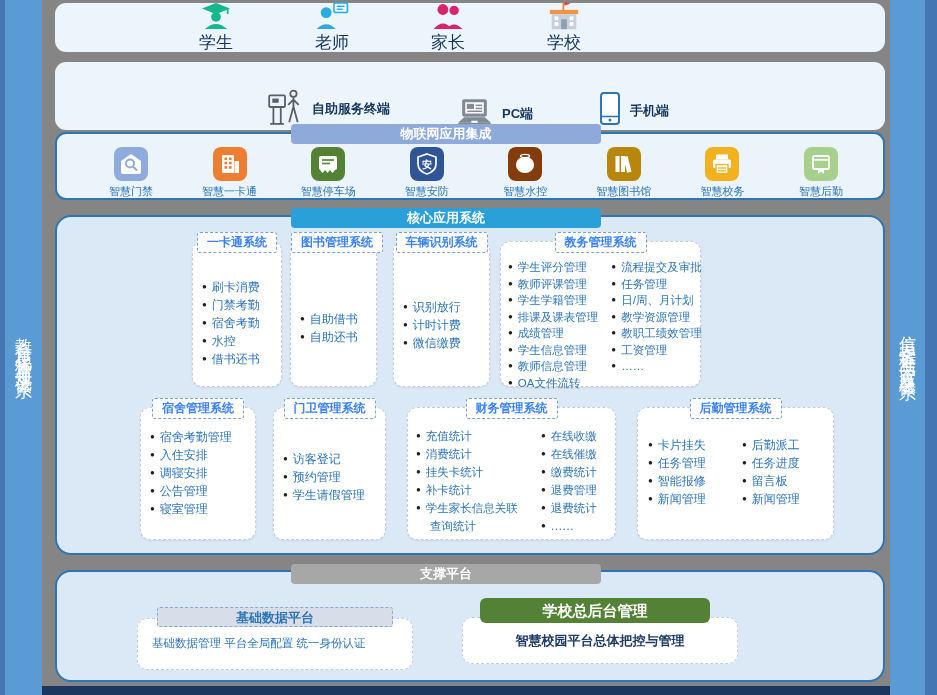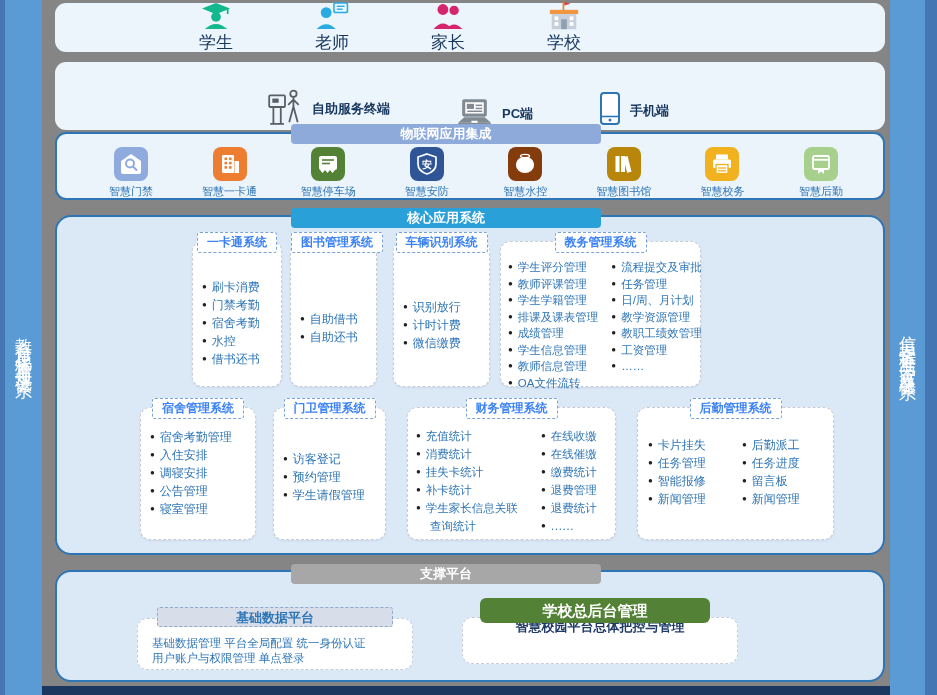--- a/index.html
+++ b/index.html
@@ -63,21 +63,21 @@
   .cbox-logistics ul:first-child{width:82px;}
   
   .panel-support{top:570px;height:112px;background:#DBE9F7;border:2px solid #2E75B6;border-radius:16px;}
   .pill-support{top:-8px;background:#A7A7A7;}
   .sbox{position:absolute;background:#fff;border:1px dashed #C6CDD8;border-radius:10px;box-sizing:border-box;}
   .sbox-data{left:80px;top:46px;width:276px;height:52px;padding:17px 0 0 14px;}
   .spill-data{position:absolute;left:100px;top:35px;width:236px;height:20px;line-height:20px;z-index:4;
       background:#D7DEE9;border:1px dashed #8FA9CF;border-radius:3px;text-align:center;
       color:#2E75B6;font-size:13px;font-weight:700;box-sizing:border-box;}
   .sline{font-size:11.5px;color:#2E75B6;line-height:15px;}
-  .sbox-admin{left:405px;top:45px;width:276px;height:47px;display:flex;align-items:flex-start;justify-content:center;padding-bottom:0;}
+  .sbox-admin{left:405px;top:45px;width:276px;height:47px;display:flex;align-items:center;justify-content:center;padding-bottom:0;}
   .spill-admin{position:absolute;left:423px;top:26px;width:230px;height:25px;line-height:25px;z-index:4;
       background:#538135;border-radius:6px;text-align:center;color:#fff;font-size:15px;font-weight:700;}
   .admin-content{font-size:13px;font-weight:700;color:#1F3B66;}
 </style>
 </head>
 <body>
 
 <div class="stage">
 
   <div class="sidebar sidebar-left">
@@ -388,21 +388,20 @@
           </div>
         </div>
       </div>
   </div>
 
   <div class="panel panel-support">
     <div class="pill pill-support">支撑平台</div>
     <div class="spill-data">基础数据平台</div>
     <div class="sbox sbox-data">
       <div class="sline">基础数据管理  平台全局配置  统一身份认证</div>
-      <div class="sline">用户账户与权限管理   单点登录</div>
     </div>
     <div class="spill-admin">学校总后台管理</div>
     <div class="sbox sbox-admin">
       <div class="admin-content">智慧校园平台总体把控与管理</div>
     </div>
   </div>
 
 </div>
 
 </body></html>

